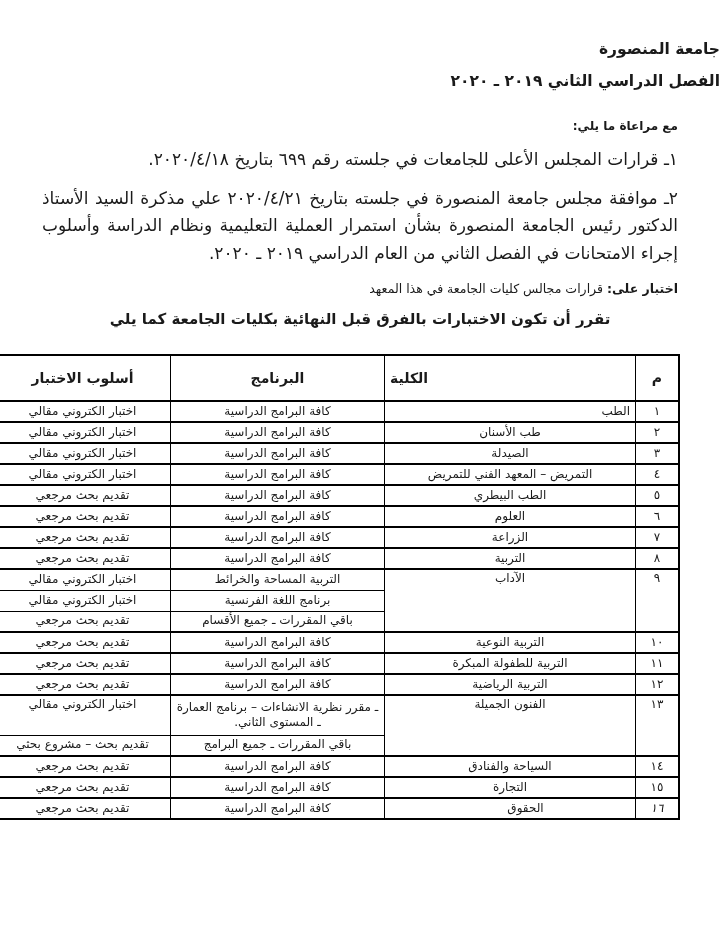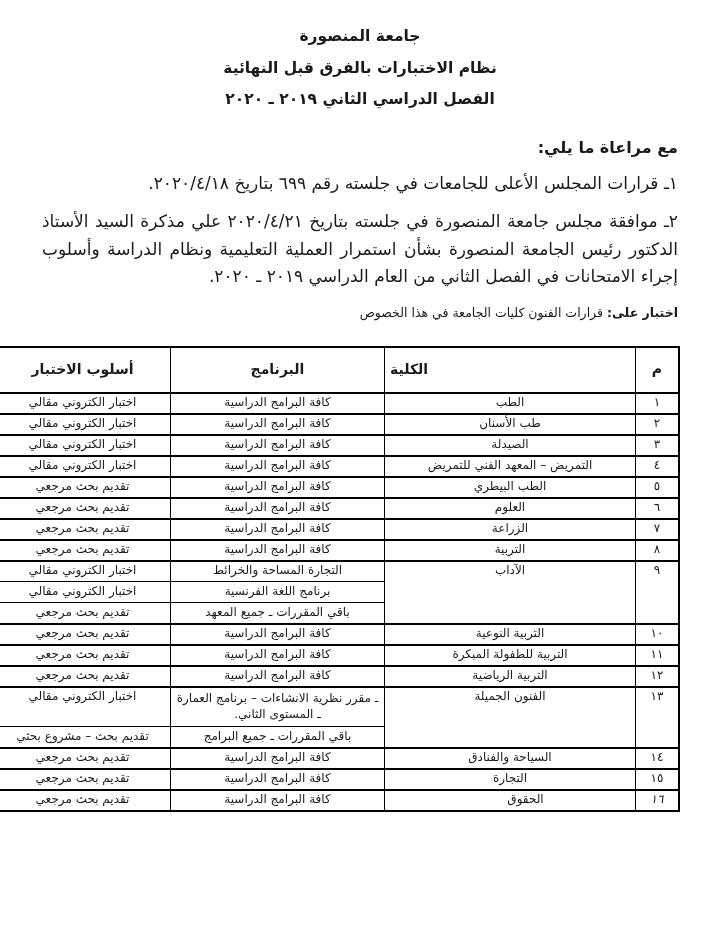--- a/index.html
+++ b/index.html
@@ -21,41 +21,41 @@
   .page {
     width: 720px;
     height: 931px;
     box-sizing: border-box;
     padding: 0;
     position: relative;
   }
 
   
   .doc-header {
-    text-align: center;
-    padding-top: 29px;
+    text-align: right;
+    padding-top: 42px;
   }
   .doc-header .hline {
     font-weight: bold;
     font-size: 15.5px;
     line-height: 1.0;
     margin-bottom: 16px;
     letter-spacing: 0px;
   }
   .doc-header .hline.l2 { font-size: 15.5px; }
   .doc-header .hline.l3 { font-size: 15.5px; margin-bottom: 0; }
 
   
   .intro {
     margin: 30px 42px 0 42px;
     text-align: right;
   }
   .intro .lead {
     font-weight: bold;
-    font-size: 16px;
+    font-size: 12px;
     margin-bottom: 13px;
   }
   .intro .item {
     font-size: 17px;
     line-height: 1.62;
     margin-bottom: 11px;
     text-align: justify;
     text-align-last: right;
   }
   .intro .item.j {
@@ -132,49 +132,49 @@
   .row-h { height: 21px; }
   .row-tall { height: 40px; }
 </style>
 </head>
 <body>
 
 <div class="page">
 
   <div class="doc-header">
     <div class="hline l1">جامعة المنصورة</div>
-    <div class="hline l2">نظام الاختبارات بالفرق قبل النهائية</div>
     <div class="hline l3">الفصل الدراسي الثاني ٢٠١٩ ـ ٢٠٢٠</div>
   </div>
 
   <div class="intro">
     <div class="lead">مع مراعاة ما يلي:</div>
     <div class="item">١ـ قرارات المجلس الأعلى للجامعات في جلسته رقم ٦٩٩ بتاريخ ٢٠٢٠/٤/١٨.</div>
     <div class="item j">٢ـ موافقة مجلس جامعة المنصورة في جلسته بتاريخ ٢٠٢٠/٤/٢١ علي مذكرة السيد الأستاذ الدكتور رئيس الجامعة المنصورة بشأن استمرار العملية التعليمية ونظام الدراسة وأسلوب إجراء الامتحانات في الفصل الثاني من العام الدراسي ٢٠١٩ ـ ٢٠٢٠.</div>
   </div>
 
   <div class="basis">
-    <span class="bold-lead">اختبار على:</span><span> قرارات الفنون كليات الجامعة في هذا الخصوص</span>
-  </div>
-
+    <span class="bold-lead">اختبار على:</span><span> قرارات مجالس كليات الجامعة في هذا المعهد</span>
+  </div>
+
+  <div class="decision">تقرر أن تكون الاختبارات بالفرق قبل النهائية بكليات الجامعة كما يلي</div>
 
   <div class="table-wrap">
     <table class="matrix">
       <thead>
         <tr>
           <th class="col-num">م</th>
           <th class="col-coll">الكلية</th>
           <th class="col-prog">البرنامج</th>
           <th class="col-meth">أسلوب الاختبار</th>
         </tr>
       </thead>
       <tbody id="table-body">
           <tr class="college-start row-h">
             <td class="col-num" rowspan="1" style="vertical-align: middle;">١</td>
-            <td class="col-coll" rowspan="1" style="vertical-align: middle;">الطب</td>
+            <td class="col-coll" rowspan="1" style="vertical-align: middle; text-align: right;">الطب</td>
             <td class="col-prog">كافة البرامج الدراسية</td>
             <td class="col-meth" style="vertical-align: middle;">اختبار الكتروني مقالي</td>
           </tr>
           <tr class="college-start row-h">
             <td class="col-num" rowspan="1" style="vertical-align: middle;">٢</td>
             <td class="col-coll" rowspan="1" style="vertical-align: middle;">طب الأسنان</td>
             <td class="col-prog">كافة البرامج الدراسية</td>
             <td class="col-meth" style="vertical-align: middle;">اختبار الكتروني مقالي</td>
           </tr>
           <tr class="college-start row-h">
@@ -209,29 +209,29 @@
           </tr>
           <tr class="college-start row-h">
             <td class="col-num" rowspan="1" style="vertical-align: middle;">٨</td>
             <td class="col-coll" rowspan="1" style="vertical-align: middle;">التربية</td>
             <td class="col-prog">كافة البرامج الدراسية</td>
             <td class="col-meth" style="vertical-align: middle;">تقديم بحث مرجعي</td>
           </tr>
           <tr class="college-start row-h">
             <td class="col-num" rowspan="3" style="vertical-align: top;">٩</td>
             <td class="col-coll" rowspan="3" style="vertical-align: top;">الآداب</td>
-            <td class="col-prog">التجارة المساحة والخرائط</td>
+            <td class="col-prog">التربية المساحة والخرائط</td>
             <td class="col-meth" style="vertical-align: middle;">اختبار الكتروني مقالي</td>
           </tr>
           <tr class="sub-row row-h">
             <td class="col-prog">برنامج اللغة الفرنسية</td>
             <td class="col-meth" style="vertical-align: middle;">اختبار الكتروني مقالي</td>
           </tr>
           <tr class="sub-row row-h">
-            <td class="col-prog">باقي المقررات ـ جميع المعهد</td>
+            <td class="col-prog">باقي المقررات ـ جميع الأقسام</td>
             <td class="col-meth" style="vertical-align: middle;">تقديم بحث مرجعي</td>
           </tr>
           <tr class="college-start row-h">
             <td class="col-num" rowspan="1" style="vertical-align: middle;">١٠</td>
             <td class="col-coll" rowspan="1" style="vertical-align: middle;">التربية النوعية</td>
             <td class="col-prog">كافة البرامج الدراسية</td>
             <td class="col-meth" style="vertical-align: middle;">تقديم بحث مرجعي</td>
           </tr>
           <tr class="college-start row-h">
             <td class="col-num" rowspan="1" style="vertical-align: middle;">١١</td>

